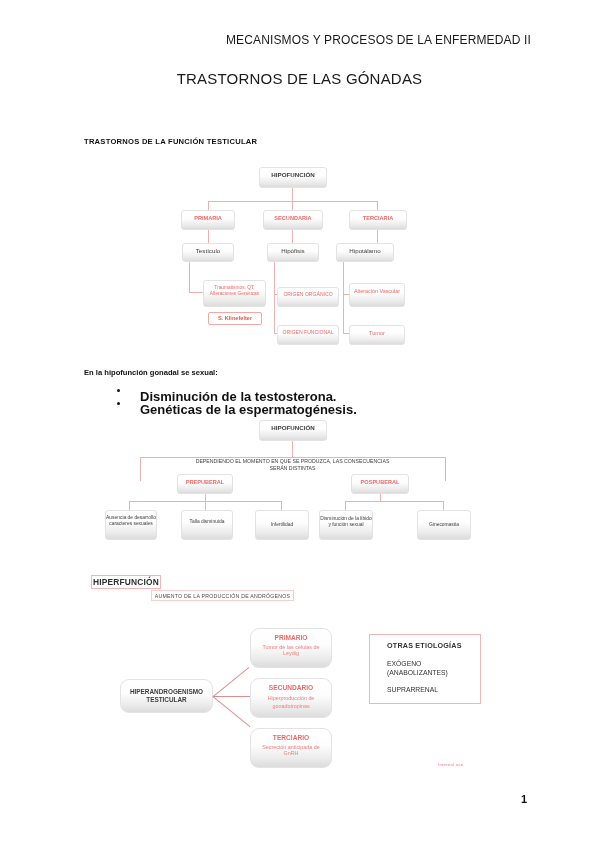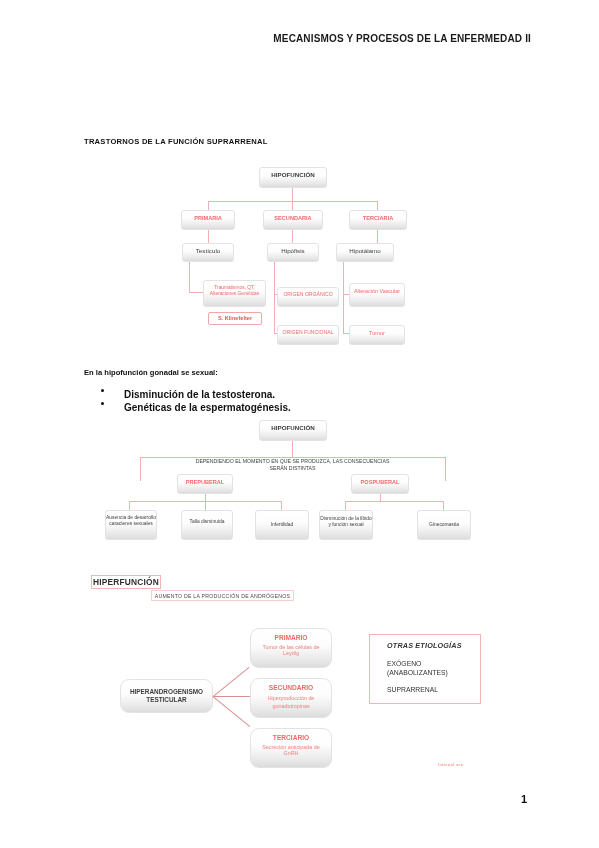--- a/index.html
+++ b/index.html
@@ -17,22 +17,22 @@
     height: 848px;
     background: #ffffff;
     overflow: hidden;
   }
 
   
   .doc-header {
     position: absolute;
     top: 33px;
     right: 68px;
-    font-size: 10px;
-    font-weight: bold;
+    font-size: 12px;
+    font-weight: normal;
     letter-spacing: 0.15px;
     color: #1a1a1a;
     white-space: nowrap;
   }
   .doc-title {
     position: absolute;
     top: 70px;
     left: 0;
     width: 599px;
     text-align: center;
@@ -52,22 +52,22 @@
   .body-text {
     position: absolute;
     left: 84px;
     font-size: 7.6px;
     font-weight: bold;
     color: #111;
     white-space: nowrap;
   }
   .bullet-row {
     position: absolute;
-    left: 101px;
-    font-size: 10px;
+    left: 117px;
+    font-size: 13px;
     font-weight: bold;
     color: #111;
     white-space: nowrap;
     display: flex;
   }
   .bullet-dot {
     display: inline-block;
     width: 3px;
     height: 3px;
     border-radius: 50%;
@@ -152,21 +152,20 @@
     background: #ffffff;
     border: 1px solid #f0b6b6;
   }
   .etio-title {
     position: absolute;
     font-size: 7.2px;
     font-weight: bold;
     color: #333;
     letter-spacing: 0.2px;
     white-space: nowrap;
-    font-style: italic;
   }
   .etio-item {
     position: absolute;
     font-size: 6.8px;
     color: #333;
     line-height: 1.35;
     white-space: pre-line;
   }
 
   .hf-label {
@@ -194,22 +193,23 @@
     align-items: center;
     justify-content: center;
   }
 </style>
 </head>
 <body>
 
 <div id="page">
 
   <div class="doc-header">MECANISMOS Y PROCESOS DE LA ENFERMEDAD II</div>
-
-  <div class="section-label" style="top:137px;">TRASTORNOS DE LA FUNCIÓN SUPRARRENAL</div>
+  <div class="doc-title">TRASTORNOS DE LAS GÓNADAS</div>
+
+  <div class="section-label" style="top:137px;">TRASTORNOS DE LA FUNCIÓN TESTICULAR</div>
 
   <div class="node dark" style="left:259px; top:167px; width:68px; height:21px; font-size:6.2px; font-weight:bold;">
     <span>HIPOFUNCIÓN</span>
   </div>
 
   <div class="conn v" style="left:292px; top:188px; height:13px;"></div>
 
   <div class="conn h" style="left:208px; top:201px; width:169px;"></div>
 
   <div class="conn v" style="left:208px; top:201px; height:9px;"></div>

